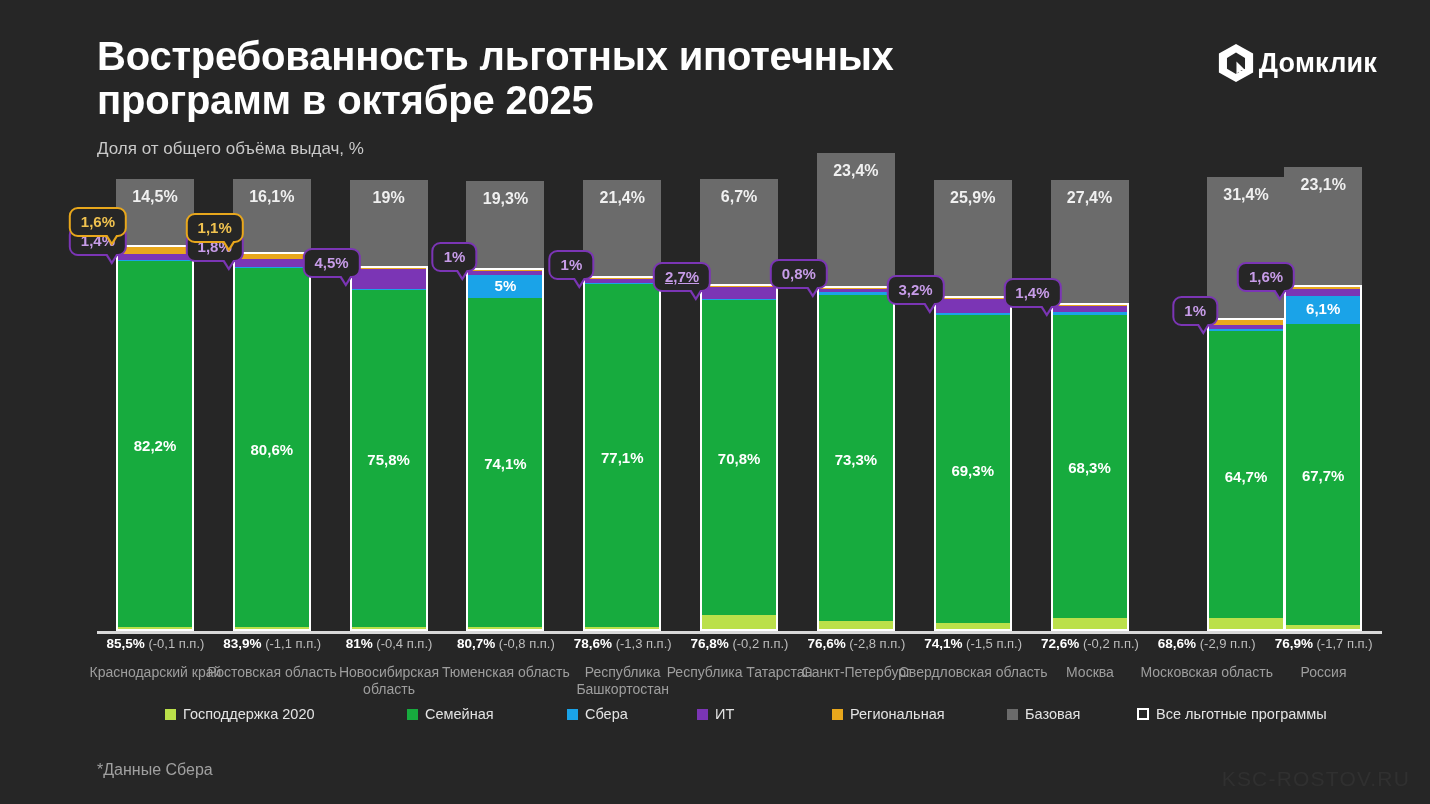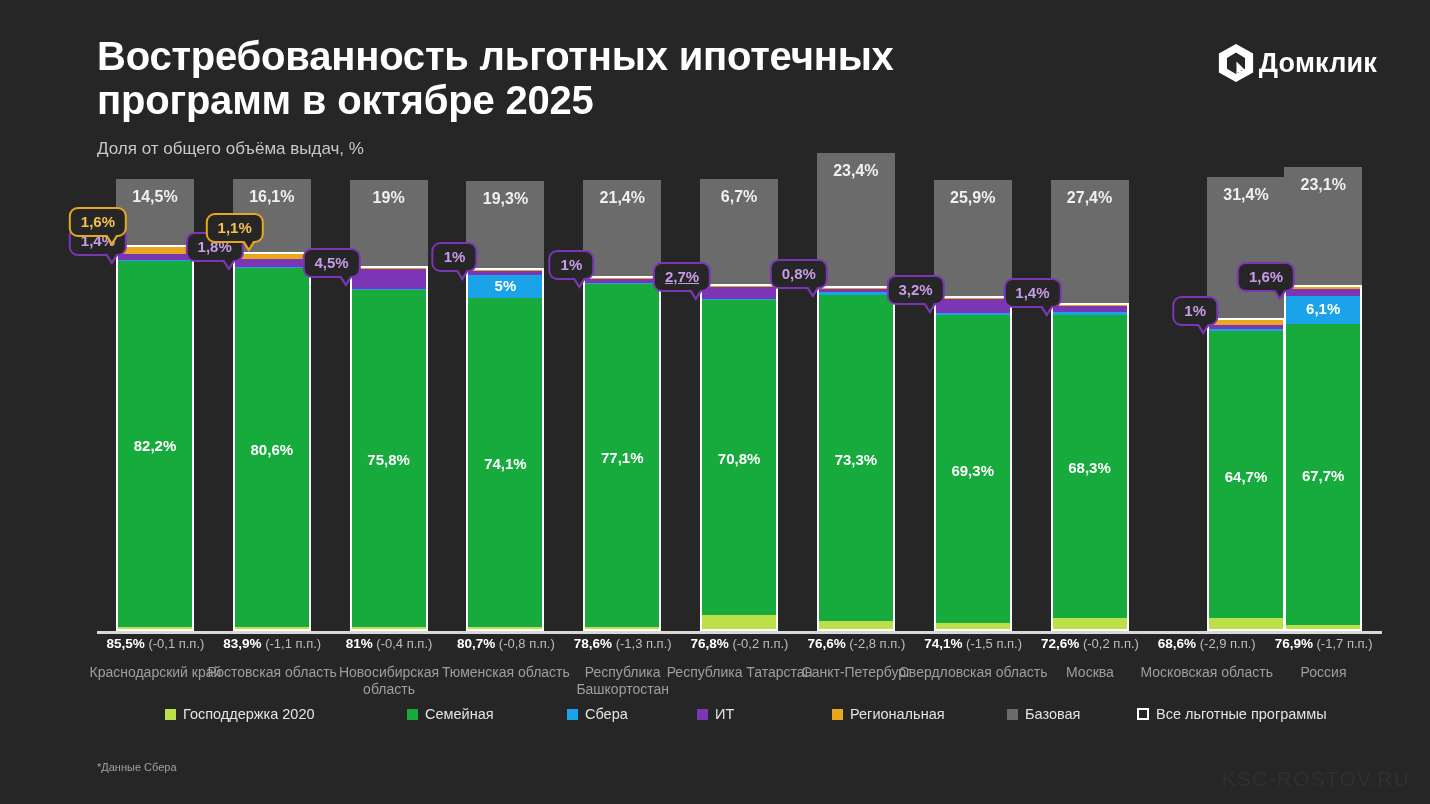--- a/index.html
+++ b/index.html
@@ -94,21 +94,21 @@
 
   
   .legend {
     position: absolute; left: 97px; top: 714px; width: 1285px;
     display: flex; align-items: center;
   }
   .lg { display: flex; align-items: center; gap: 7px; font-size: 14.5px; color: #e3e3e3; }
   .sw { width: 11px; height: 11px; display: inline-block; }
   .sw-hollow { width: 12px; height: 12px; border: 2px solid #ffffff; background: transparent; }
 
-  .footnote { position: absolute; left: 97px; top: 761px; font-size: 11px; color: #a0a0a0; }
+  .footnote { position: absolute; left: 97px; top: 761px; font-size: 16px; color: #a0a0a0; }
   .watermark {
     position: absolute; right: 20px; top: 767px;
     font-size: 21px; letter-spacing: 1.2px; color: #303030; font-weight: 400;
   }
 </style>
 </head>
 <body>
 
 <div id="root">
 
@@ -152,21 +152,21 @@
         <div class="stack" style="height: 379.198px;">
           <div class="seg" style="height: 1.79928px; background: rgb(187, 224, 74);"></div>
           <div class="seg" style="height: 362.555px; background: rgb(23, 171, 62);">
             <div class="seg-lab lab-white" style="top: 172.277px;">80,6%</div>
           </div>
           <div class="seg" style="height: 1.79928px; background: rgb(26, 163, 232);"></div>
           <div class="seg" style="height: 8.09676px; background: rgb(123, 53, 181);"></div>
           <div class="seg" style="height: 4.94802px; background: rgb(232, 167, 28);"></div>
         </div>
         <div class="callout" style="left: 30px; bottom: auto; top: 56.7981px;"><span>1,8%</span><span class="tail"></span><span class="tail-in"></span></div>
-        <div class="callout" style="left: 30px; bottom: auto; top: 38.2757px; margin-left: 20px; --bc: #e8a71c; --tc: #f0c24f;"><span>1,1%</span><span class="tail"></span><span class="tail-in"></span></div>
+        <div class="callout" style="left: 30px; bottom: auto; top: 38.2757px; --bc: #e8a71c; --tc: #f0c24f;"><span>1,1%</span><span class="tail"></span><span class="tail-in"></span></div>
       </div>
       <div class="col" style="left: 233.636px;">
         <div class="basebar" style="height: 85.4658px; bottom: 365.254px; background: rgb(107, 107, 107);">
           <div class="blabel">19%</div>
         </div>
         <div class="stack" style="height: 365.254px;">
           <div class="seg" style="height: 1.79928px; background: rgb(187, 224, 74);"></div>
           <div class="seg" style="height: 340.964px; background: rgb(23, 171, 62);">
             <div class="seg-lab lab-white" style="top: 161.482px;">75,8%</div>
           </div>

